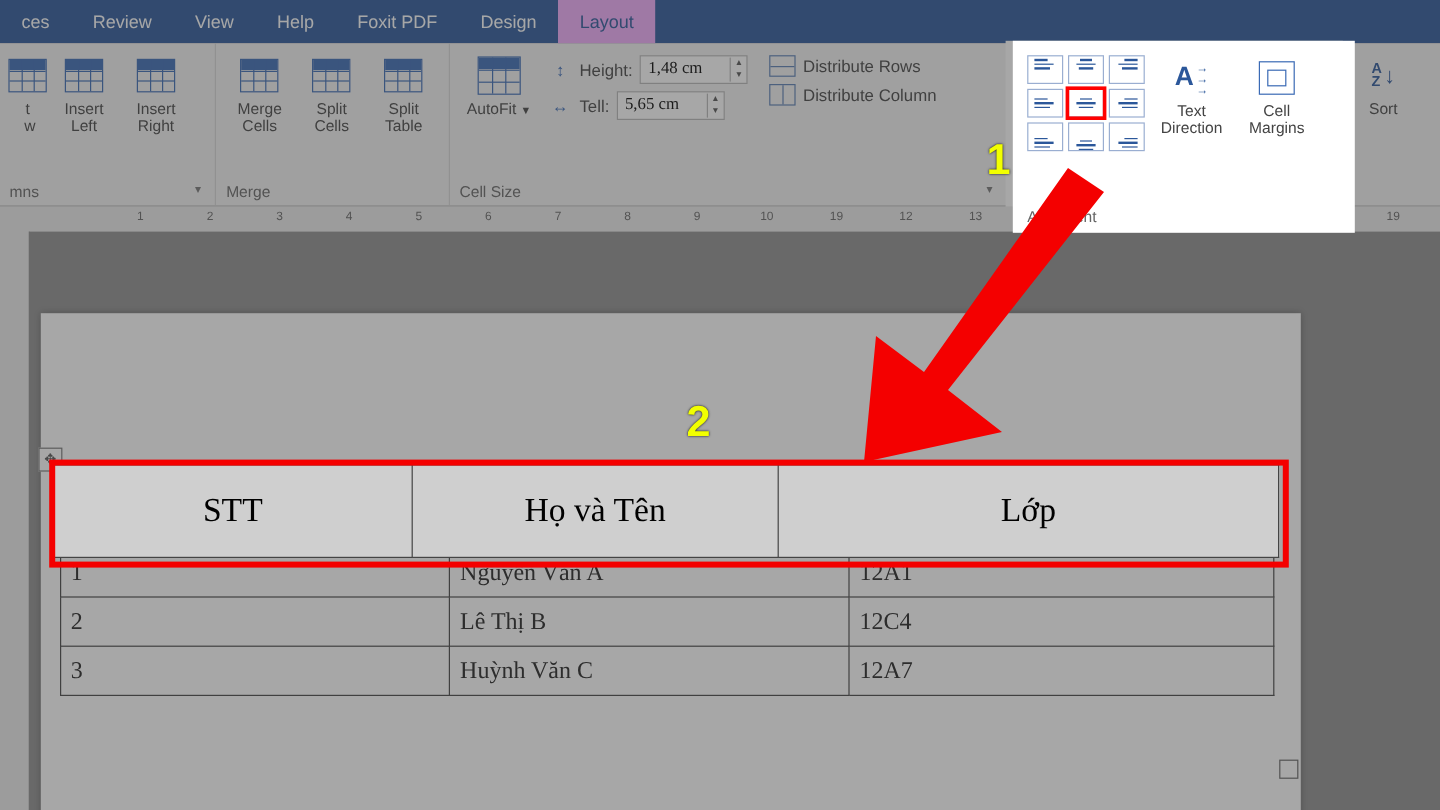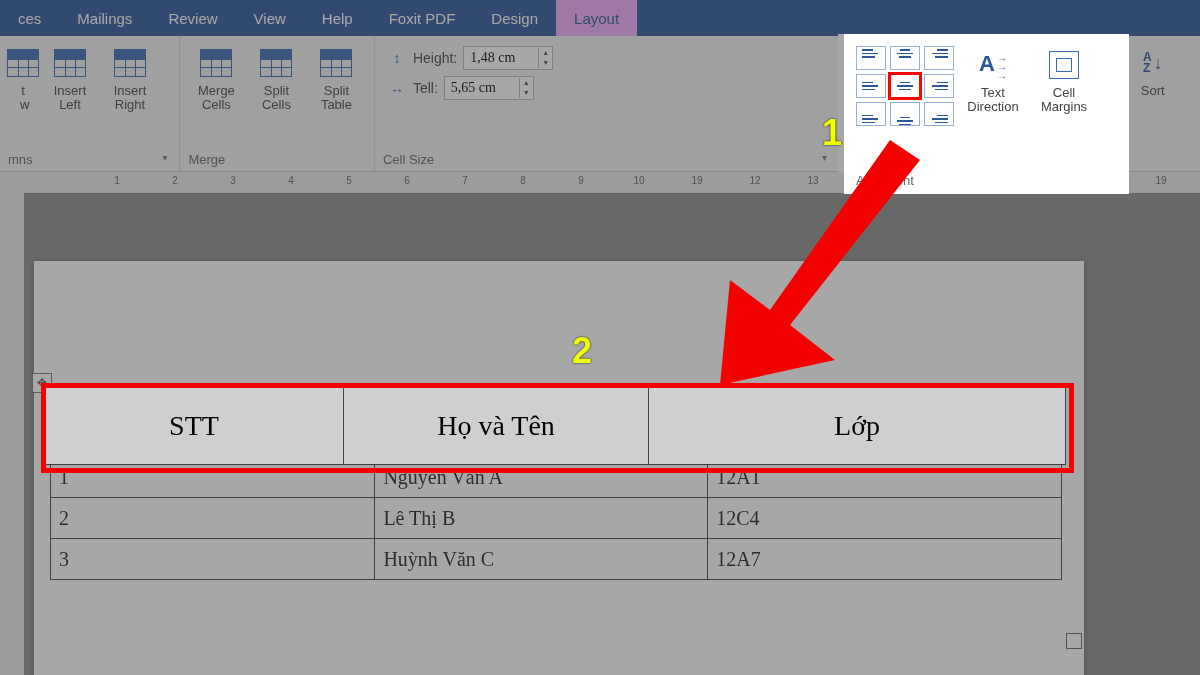--- a/index.html
+++ b/index.html
@@ -100,21 +100,20 @@
 .arrow{position:absolute;pointer-events:none;}
 
 </style>
 </head>
 <body>
 
 <div class="app">
 
   <div class="tabs">
     <div class="tab">ces</div>
-    <div class="tab">Mailings</div>
     <div class="tab">Review</div>
     <div class="tab">View</div>
     <div class="tab">Help</div>
     <div class="tab">Foxit PDF</div>
     <div class="tab">Design</div>
     <div class="tab active">Layout</div>
   </div>
 
   <div class="ribbon">
 
@@ -185,20 +184,29 @@
             </div>
           <div class="lbl" style="white-space:pre">Split
 Table</div>
         </div>
       </div>
       <div class="group-label">Merge</div>
     </div>
 
     <div class="group" style="width:480px">
       <div class="group-inner">
+        <div class="bigbtn" style="width:66px">
+          <div class="ic">
+              <div class="tblicon" style="width:34px;height:30px">
+                <span class="h1"></span>
+                <span class="h2"></span>
+              </div>
+            </div>
+          <div class="lbl"><span>AutoFit</span> <span style="font-size:9px">▼</span></div>
+        </div>
         <div class="stack" style="margin-left:4px">
           <div class="row">
             <span class="ic-sm">↕</span>
             <span>Height:</span>
             <div class="spinner">
               <input value="1,48 cm" style="">
               <div class="updn">
                   <span>▲</span>
                   <span>▼</span>
                 </div>
@@ -207,20 +215,30 @@
           <div class="row">
             <span class="ic-sm">↔</span>
             <span>Tell:</span>
             <div class="spinner">
               <input value="5,65 cm" style="">
               <div class="updn">
                   <span>▲</span>
                   <span>▼</span>
                 </div>
             </div>
+          </div>
+        </div>
+        <div class="stack" style="margin-left:14px">
+          <div class="row">
+            <span class="disticon r"></span>
+            <span>Distribute Rows</span>
+          </div>
+          <div class="row">
+            <span class="disticon c"></span>
+            <span>Distribute Column</span>
           </div>
         </div>
       </div>
       <div class="group-label"><span>Cell Size</span><span class="dlg-launch">▾</span></div>
     </div>
 
     <div class="group alignment-group" style="width:278px">
       <div class="group-inner">
         <div class="align-grid">
           <div class="align-cell">

